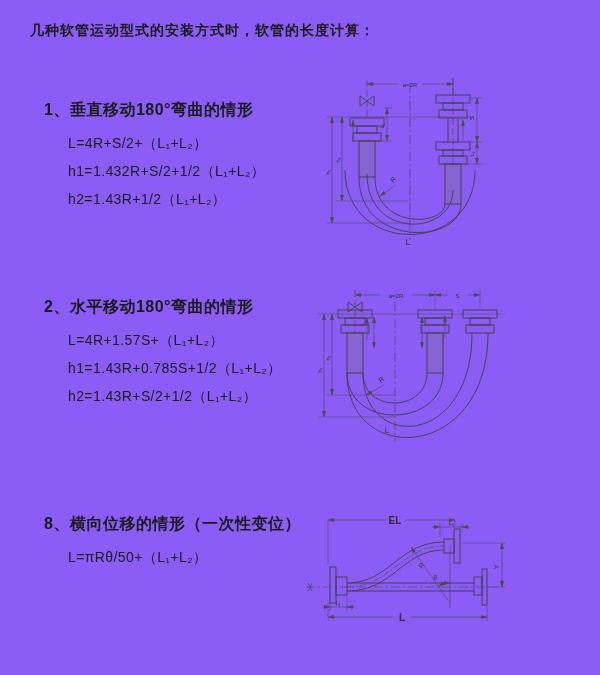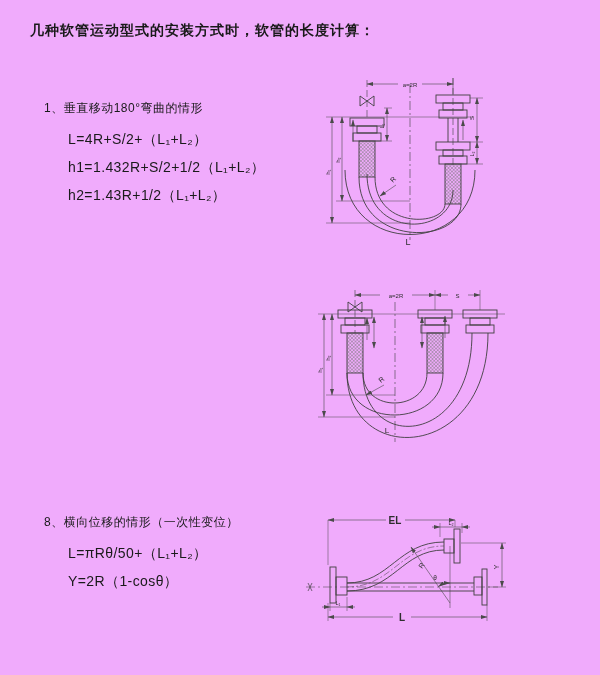--- a/index.html
+++ b/index.html
@@ -1,45 +1,50 @@
 <!DOCTYPE html>
 <html><head>
 <meta charset="utf-8">
 <style>
   html,body{margin:0;padding:0;background:#fff;}
-  .page{position:relative;width:600px;height:675px;background:#f0abfc;overflow:hidden;
+  .page{position:relative;width:600px;height:675px;background:#8b5cf6;overflow:hidden;
         font-family:"Liberation Sans","DejaVu Sans",sans-serif;color:#1a1a1a;}
   .title{position:absolute;left:30px;top:22px;font-size:14px;font-weight:bold;letter-spacing:1px;}
   .sec{position:absolute;left:30px;}
   .sec1{top:100px}.sec2{top:297px}.sec3{top:514px}
-  .sec h3{margin:0 0 14px 14px;font-size:12px;font-weight:normal;letter-spacing:0.5px;}
+  .sec h3{margin:0 0 14px 14px;font-size:16px;font-weight:bold;letter-spacing:0.5px;}
   .sec p{margin:0 0 12px 38px;font-size:14px;font-weight:normal;line-height:16px;letter-spacing:0.4px;}
   svg{position:absolute;}
   svg text{font-family:"Liberation Sans","DejaVu Sans",sans-serif;fill:#2e2e2e;stroke:none;}
   .d1{left:312px;top:70px}.d2{left:310px;top:282px}.d3{left:298px;top:503px}
 </style>
 </head>
 <body>
 
 <div class="page">
 
   <div class="title">几种软管运动型式的安装方式时，软管的长度计算：</div>
 
   <div class="sec sec1">
     <h3>1、垂直移动180°弯曲的情形</h3>
     <p>L=4R+S/2+（L₁+L₂）</p>
     <p>h1=1.432R+S/2+1/2（L₁+L₂）</p>
     <p>h2=1.43R+1/2（L₁+L₂）</p>
   </div>
 
+  <div class="sec sec2">
+    <h3>2、水平移动180°弯曲的情形</h3>
+    <p>L=4R+1.57S+（L₁+L₂）</p>
+    <p>h1=1.43R+0.785S+1/2（L₁+L₂）</p>
+    <p>h2=1.43R+S/2+1/2（L₁+L₂）</p>
+  </div>
 
   <div class="sec sec3">
     <h3>8、横向位移的情形（一次性变位）</h3>
     <p>L=πRθ/50+（L₁+L₂）</p>
-    <p>Y=2R（1-cosθ）</p>
   </div>
 
   <svg class="d1" width="286" height="182" viewBox="0 0 286 182">
     <defs>
       <marker id="arr1" viewBox="0 0 8 8" refX="7" refY="3.5" markerWidth="7" markerHeight="7" markerUnits="userSpaceOnUse" orient="auto-start-reverse">
         <path d="M0,1.2 L7.5,3.5 L0,5.8 Z" fill="#4a4a4a"></path>
       </marker>
       <pattern id="br1" width="3.5" height="3.5" patternUnits="userSpaceOnUse">
         <path d="M0,3.5 L3.5,0 M0,0 L3.5,3.5" stroke="#777" stroke-width="0.5"></path>
       </pattern>

